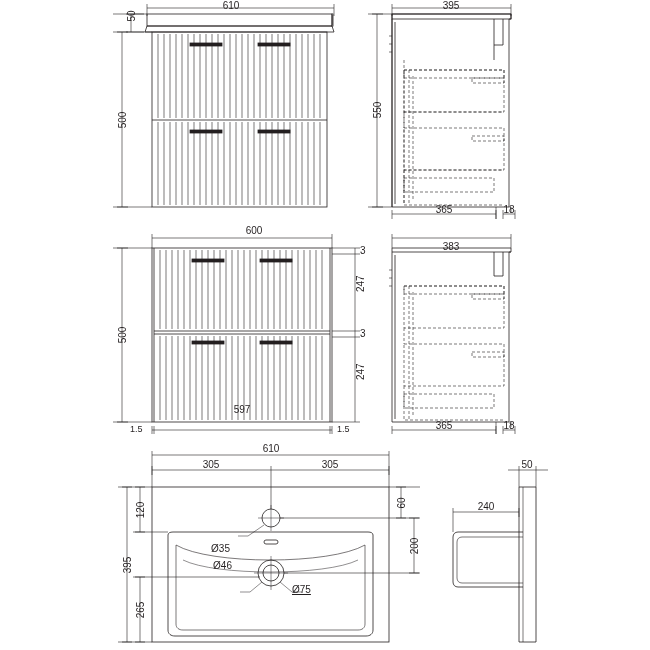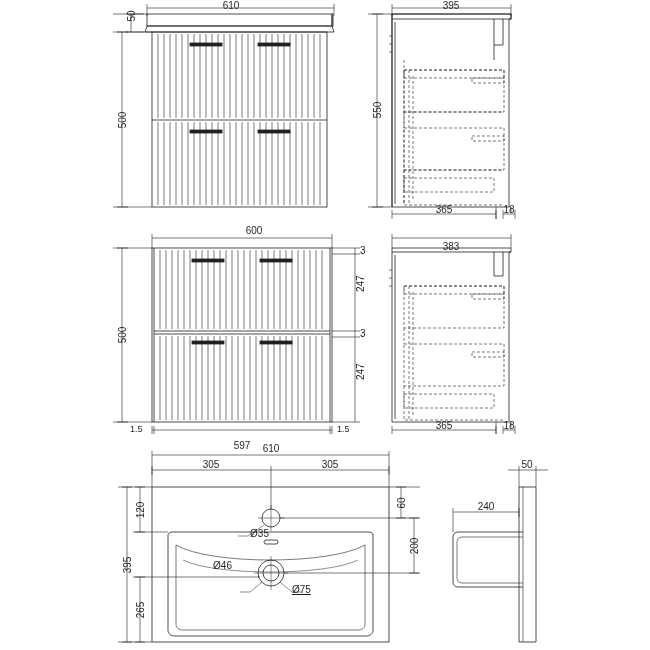--- a/index.html
+++ b/index.html
@@ -436,36 +436,36 @@
   <div style="position:absolute;left:444px;top:204px;transform:translateX(-50%);" class="dimtext">365</div>
   <div style="position:absolute;left:509px;top:204px;transform:translateX(-50%);" class="dimtext">18</div>
 
   <div style="position:absolute;left:242px;top:225px;transform:translateX(-50%);padding-left:24px;" class="dimtext">600</div>
   <div style="position:absolute;left:122px;top:335px;transform:translate(-50%,-50%) rotate(-90deg);" class="dimtext">500</div>
   <div style="position:absolute;left:360px;top:245px;" class="dimtext">3</div>
   <div style="position:absolute;left:360px;top:292px;transform:translateY(-50%) rotate(-90deg);transform-origin:0 50%;" class="dimtext">247</div>
   <div style="position:absolute;left:360px;top:328px;" class="dimtext">3</div>
   <div style="position:absolute;left:360px;top:380px;transform:translateY(-50%) rotate(-90deg);transform-origin:0 50%;" class="dimtext">247</div>
   <div style="position:absolute;left:130px;top:424px;" class="dimtext small">1.5</div>
-  <div style="position:absolute;left:242px;top:440px;transform:translateX(-50%);" class="dimtext">597</div>
+  <div style="position:absolute;left:242px;top:404px;transform:translateX(-50%);" class="dimtext">597</div>
   <div style="position:absolute;left:337px;top:424px;" class="dimtext small">1.5</div>
 
   <div style="position:absolute;left:451px;top:225px;transform:translateX(-50%);margin-top:16px;" class="dimtext">383</div>
   <div style="position:absolute;left:444px;top:420px;transform:translateX(-50%);" class="dimtext">365</div>
   <div style="position:absolute;left:509px;top:420px;transform:translateX(-50%);" class="dimtext">18</div>
 
   <div style="position:absolute;left:271px;top:443px;transform:translateX(-50%);" class="dimtext">610</div>
   <div style="position:absolute;left:211px;top:459px;transform:translateX(-50%);" class="dimtext">305</div>
   <div style="position:absolute;left:330px;top:459px;transform:translateX(-50%);" class="dimtext">305</div>
   <div style="position:absolute;left:140px;top:510px;transform:translate(-50%,-50%) rotate(-90deg);" class="dimtext">120</div>
   <div style="position:absolute;left:127px;top:565px;transform:translate(-50%,-50%) rotate(-90deg);" class="dimtext">395</div>
   <div style="position:absolute;left:140px;top:610px;transform:translate(-50%,-50%) rotate(-90deg);" class="dimtext">265</div>
   <div style="position:absolute;left:401px;top:503px;transform:translate(-50%,-50%) rotate(-90deg);" class="dimtext">60</div>
   <div style="position:absolute;left:414px;top:546px;transform:translate(-50%,-50%) rotate(-90deg);" class="dimtext">200</div>
-  <div style="position:absolute;left:230px;top:528px;transform:translateX(-100%);margin-left:39px;" class="dimtext">Ø35</div>
+  <div style="position:absolute;left:230px;top:543px;transform:translateX(-100%);" class="dimtext">Ø35</div>
   <div style="position:absolute;left:232px;top:560px;transform:translateX(-100%);" class="dimtext">Ø46</div>
   <div style="position:absolute;left:292px;top:584px;text-decoration:underline;" class="dimtext">Ø75</div>
 
   <div style="position:absolute;left:527px;top:459px;transform:translateX(-50%);" class="dimtext">50</div>
   <div style="position:absolute;left:486px;top:501px;transform:translateX(-50%);" class="dimtext">240</div>
 </div>
 
 </div>
 
 </body></html>

